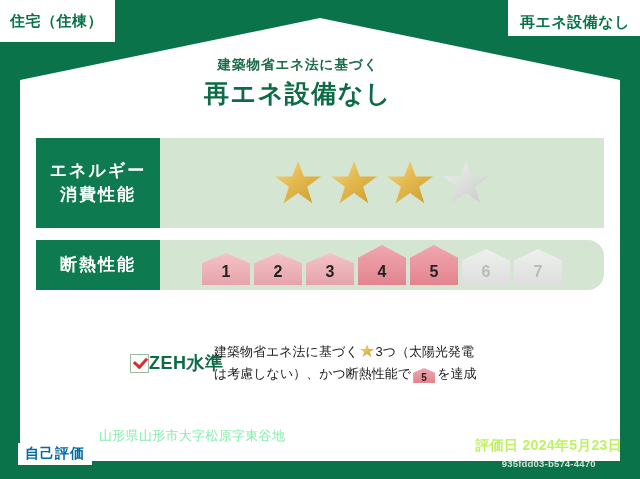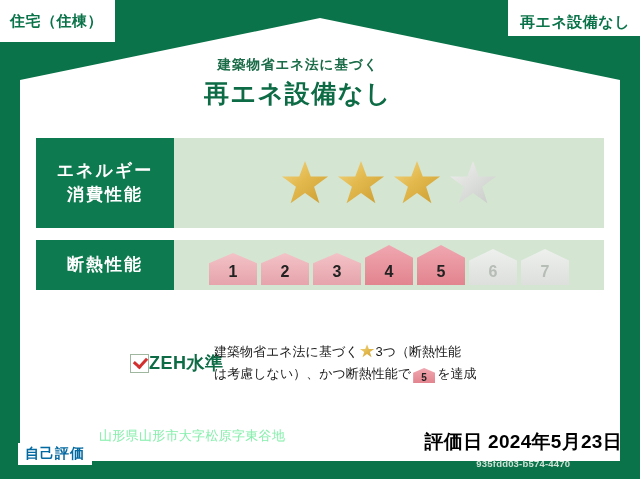--- a/index.html
+++ b/index.html
@@ -55,28 +55,28 @@
     letter-spacing: 1.5px; line-height: 34px; margin-top: 2px;
   }
 
   
   .metric-row {
     position: absolute; left: 36px; width: 568px;
     background: #d4e5d2;
     display: flex; align-items: center;
   }
   #row-energy     { top: 138px; height: 90px; }
-  #row-insulation { top: 240px; height: 50px; }
+  #row-insulation { top: 240px; height: 50px; border-radius: 16px; }
 
   .metric-label {
     background: #0d7a4f; color: #ffffff;
     font-weight: bold; font-size: 17px;
     letter-spacing: 2px; text-align: center;
     display: flex; flex-direction: column; justify-content: center;
-    height: 100%; width: 138px; flex: none; line-height: 24px;
+    height: 100%; width: 124px; flex: none; line-height: 24px;
   }
   .metric-value { flex: 1; display: flex; align-items: center; justify-content: center; }
 
   
   .stars { display: flex; gap: 8px; align-items: center; }
   .star {
     width: 48px; height: 46px;
     clip-path: polygon(50% 2%, 62% 36%, 98% 36%, 69% 58%, 80% 94%, 50% 72%, 20% 94%, 31% 58%, 2% 36%, 38% 36%);
   }
   .star.filled { background: linear-gradient(140deg,#f3d98a 0%,#e3b94e 45%,#c99a2e 100%); }
@@ -134,21 +134,21 @@
   }
 
   
   #footer-left  { position: absolute; left: 18px; bottom: 14px; display: flex; align-items: center; gap: 7px; }
   #self-eval-badge {
     background: #ffffff; color: #0369a1; font-weight: bold; font-size: 14px;
     padding: 2px 7px; letter-spacing: 1px; margin-top: 36px;
   }
   #address-text { color: #86efac; font-size: 13px; letter-spacing: 0.3px; }
   #footer-right { position: absolute; right: 18px; bottom: 10px; text-align: center; }
-  #eval-date { color: #000000; font-size: 19px; font-weight: bold; letter-spacing: 0.3px; }
+  #eval-date { color: #bef264; font-size: 14px; font-weight: bold; letter-spacing: 0.3px; }
   #doc-id    { color: #cfe2d7; font-size: 9.5px; letter-spacing: 0.2px; margin-top: 3px; font-weight: bold; }
 </style>
 </head>
 <body>
 
 <div id="label-card">
 
   <div id="inner-white"></div>
 
   <div id="tag-left" class="corner-tag">住宅（住棟）</div>
@@ -190,21 +190,21 @@
         </div>
     </div>
   </div>
 
   <div id="zeh-row">
     <div id="zeh-check-wrap">
       <div id="zeh-checkbox"></div>
       <div id="zeh-label">ZEH水準</div>
     </div>
     <div id="zeh-desc">
-      <span>建築物省エネ法に基づく</span><span class="inline-star"></span><span>3つ（断熱性能</span><br><span>は考慮しない）、かつ断熱性能で</span><span class="inline-house">5</span><span>を達成</span>
+      <span>建築物省エネ法に基づく</span><span class="inline-star"></span><span>3つ（太陽光発電</span><br><span>は考慮しない）、かつ断熱性能で</span><span class="inline-house">5</span><span>を達成</span>
     </div>
   </div>
 
   <div id="footer-left">
     <div id="self-eval-badge">自己評価</div>
     <div id="address-text">山形県山形市大字松原字東谷地</div>
   </div>
   <div id="footer-right">
     <div id="eval-date">評価日 2024年5月23日</div>
     <div id="doc-id">935fdd03-b574-4470</div>

